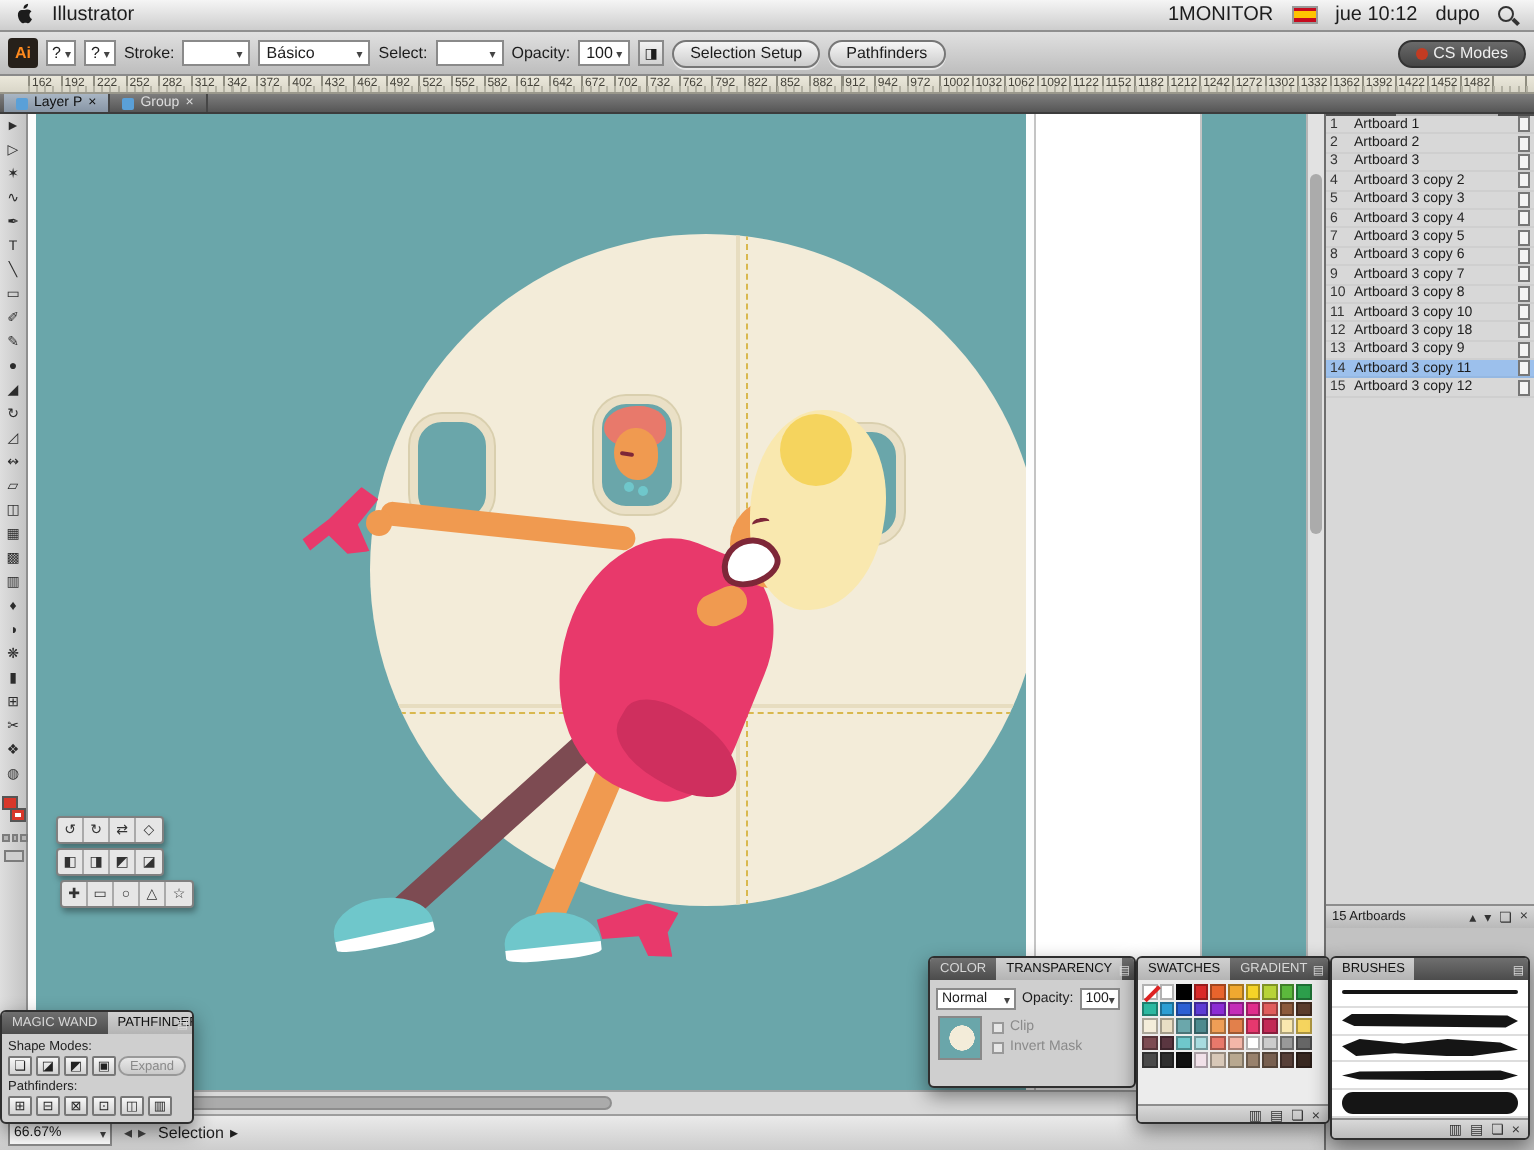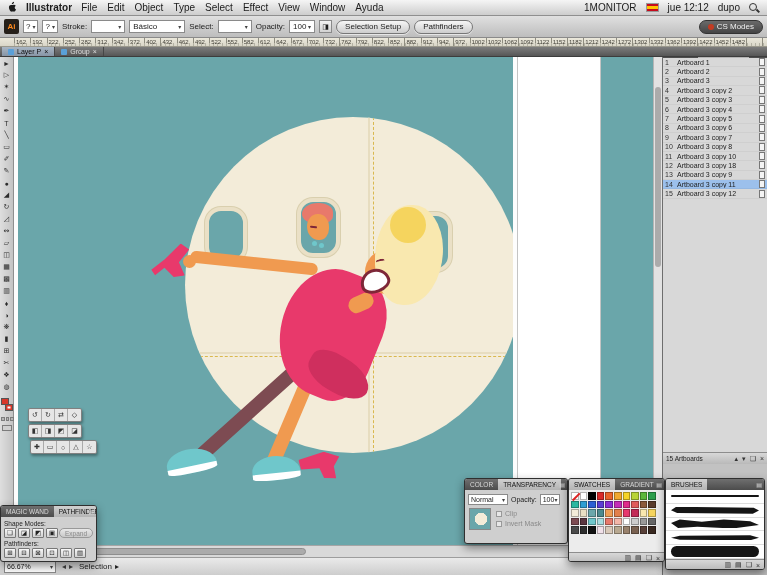--- a/index.html
+++ b/index.html
@@ -2,21 +2,21 @@
 <html style="--canvas-teal: #6aa6aa; --fuselage-cream: #f3ecd9; --seam: #e7ddc0; --dash-yellow: #d9b84e; --window-ring: #eae0c6; --skin: #f09a50; --hair: #f9e8af; --hair-bun: #f5d45e; --dress: #e8396b; --dress-shadow: #cf2f5e; --leg-tights: #7d4b52; --sneaker: #6fc7cb; --heel: #e8396b; --man-hair: #e8796b; --mouth-outline: #7e2738;"><head>
 <meta charset="utf-8">
 <style>
 *{margin:0;padding:0;box-sizing:border-box;}
 body{font-family:"Liberation Sans",sans-serif;background:#888;}
 i{font-style:normal;}
 #app{position:relative;width:767px;height:575px;background:#fff;overflow:hidden;font-size:8px;color:#1c1c1c;}
 
 
 #menubar{position:absolute;left:0;top:0;width:767px;height:16px;background:linear-gradient(#f5f5f5,#cdcdcd);border-bottom:1px solid #8f8f8f;display:flex;align-items:center;gap:9px;padding:0 8px;font-size:10px;z-index:50;}
-.appname{font-weight:bold;}
+.appname{font-weight:normal;}
 .menus{display:flex;gap:10px;}
 .mitem{white-space:nowrap;}
 .mspacer{flex:1;}
 .mright{font-size:10px;white-space:nowrap;}
 .flag{width:13px;height:9px;background:linear-gradient(#c60b1e 0 25%,#ffc400 25% 75%,#c60b1e 75%);border:1px solid #999;}
 .magnifier{position:relative;width:10px;height:10px;}
 .magnifier::before{content:"";position:absolute;left:0;top:0;width:6px;height:6px;border:1.5px solid #333;border-radius:50%;}
 .magnifier::after{content:"";position:absolute;left:6.5px;top:7px;width:4px;height:1.6px;background:#333;transform:rotate(45deg);}
 
 
@@ -172,36 +172,24 @@
 
 <div id="app">
 
   <div id="menubar">
     <span>
       <svg width="9" height="11" viewBox="0 0 10 12">
           <path fill="#1c1c1c" d="M6.7 0.8C6.8 1.5 6.5 2.2 6.1 2.7 5.6 3.3 4.9 3.7 4.2 3.6 4.1 2.9 4.4 2.2 4.8 1.7 5.3 1.2 6.1 0.8 6.7 0.8ZM4.4 4.4C5.1 4.4 5.6 4 6.5 4 7.4 4 8.1 4.4 8.6 5.1 6.9 6.1 7.2 8.6 8.9 9.3 8.6 10 8.2 10.6 7.7 11.2 7.2 11.7 6.7 11.8 6.1 11.6 5.5 11.4 5 11.4 4.4 11.6 3.8 11.8 3.3 11.7 2.8 11.2 1.6 10 .8 8 1.1 6.3 1.3 5.1 2.2 4.3 3.2 4.3 3.7 4.3 4 4.4 4.4 4.4Z"></path>
         </svg>
     </span>
     <span class="appname">Illustrator</span>
-    <div class="menus">
-
-    <span class="mitem">File</span>
-        <span class="mitem">Edit</span>
-        <span class="mitem">Object</span>
-        <span class="mitem">Type</span>
-        <span class="mitem">Select</span>
-        <span class="mitem">Effect</span>
-        <span class="mitem">View</span>
-        <span class="mitem">Window</span>
-        <span class="mitem">Ayuda</span>
-      </div>
     <div class="mspacer"></div>
     <span class="mright">1MONITOR</span>
     <span class="flag"></span>
-    <span class="mright">jue 12:12</span>
+    <span class="mright">jue 10:12</span>
     <span class="mright">dupo</span>
     <span class="magnifier"></span>
   </div>
 
   <div id="controlbar">
     <span class="ailogo">Ai</span>
     <span class="well">
         <i>?</i>
         <i class="dd">▾</i>
       </span>

